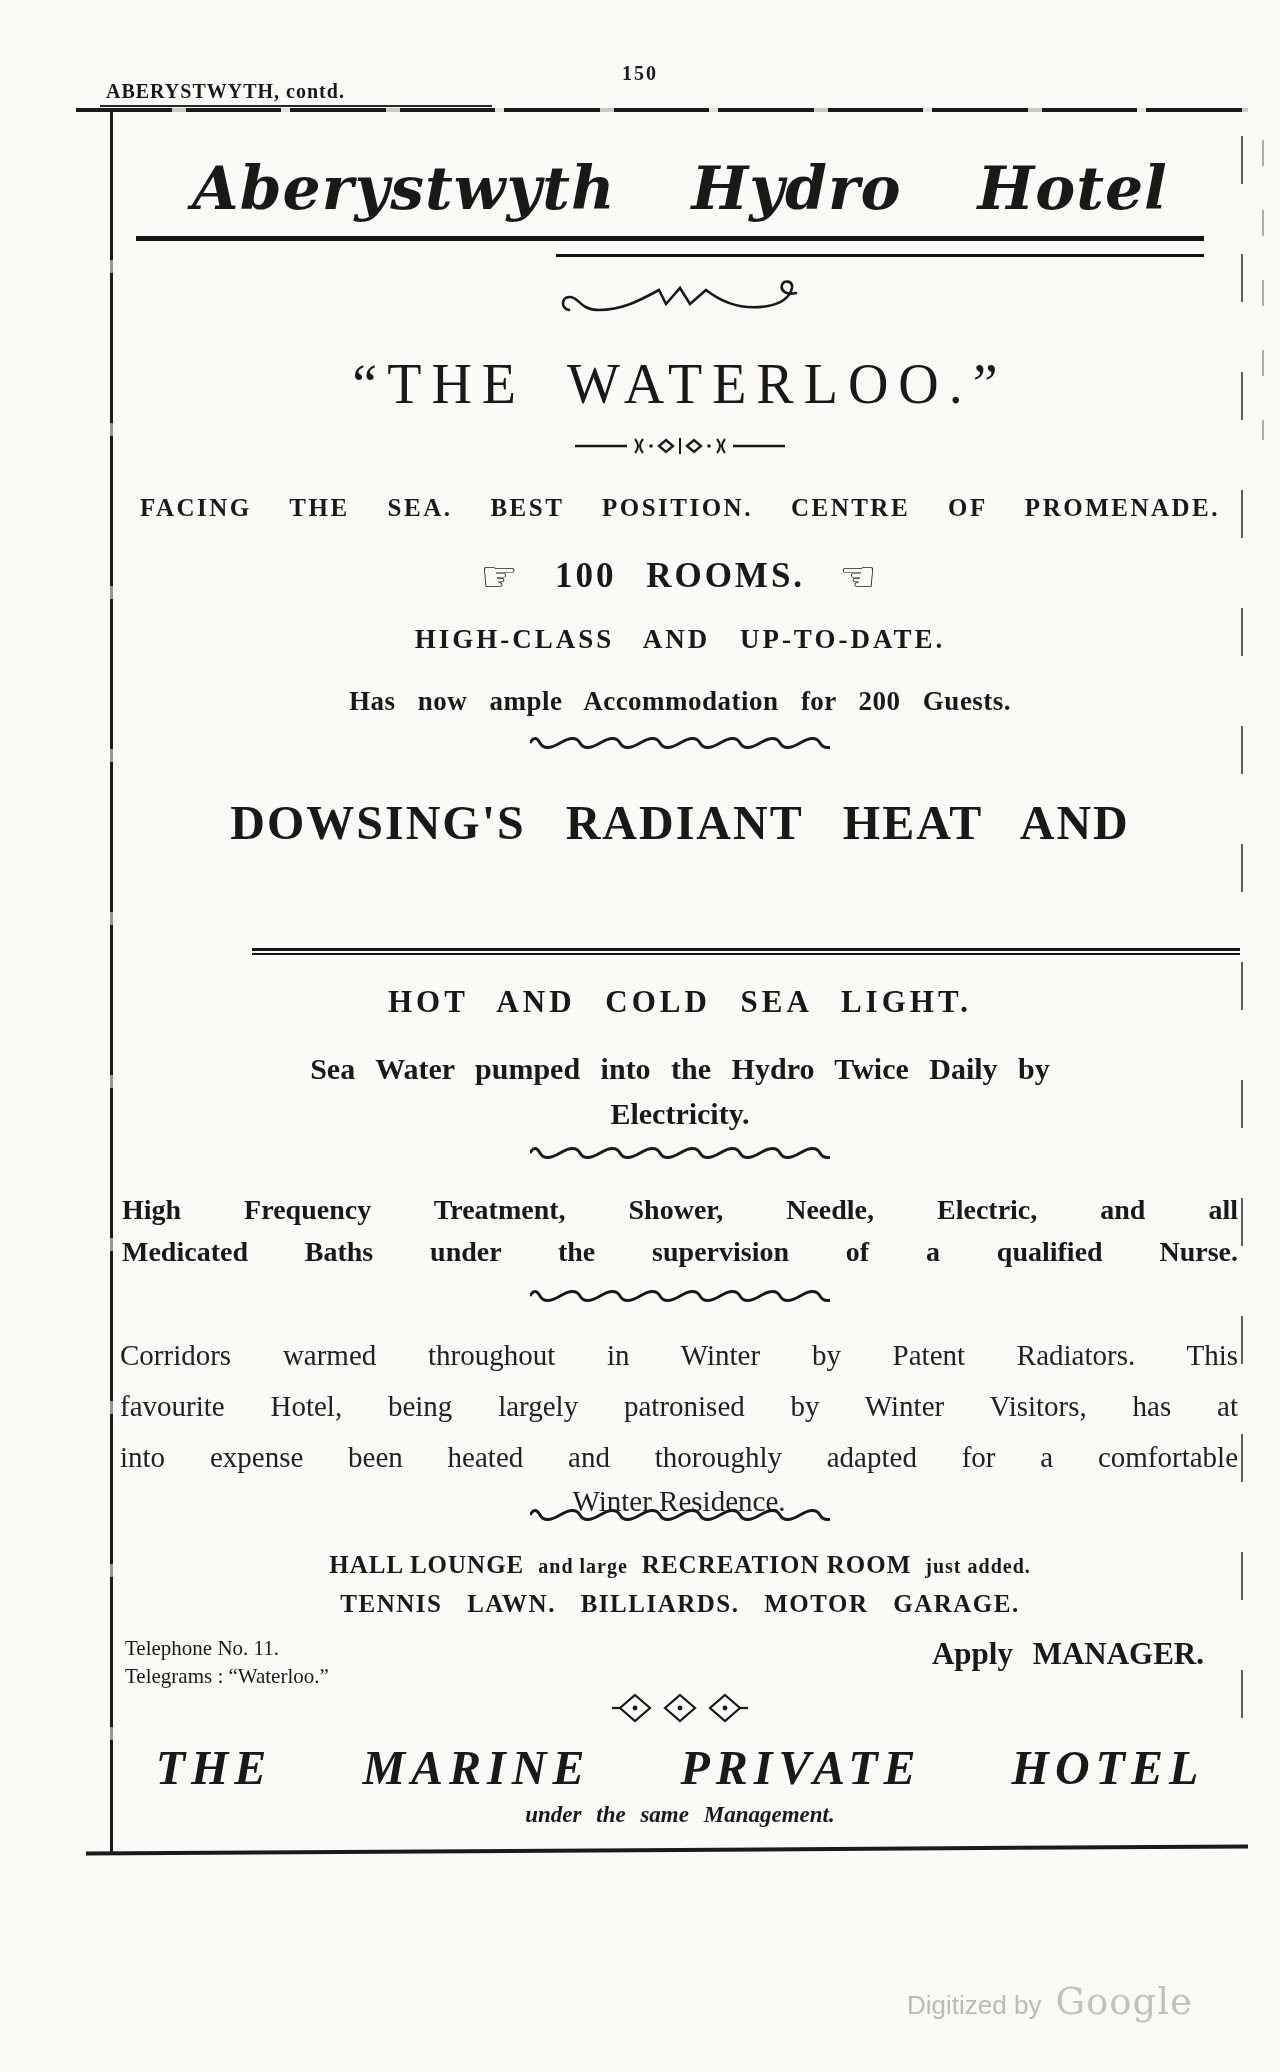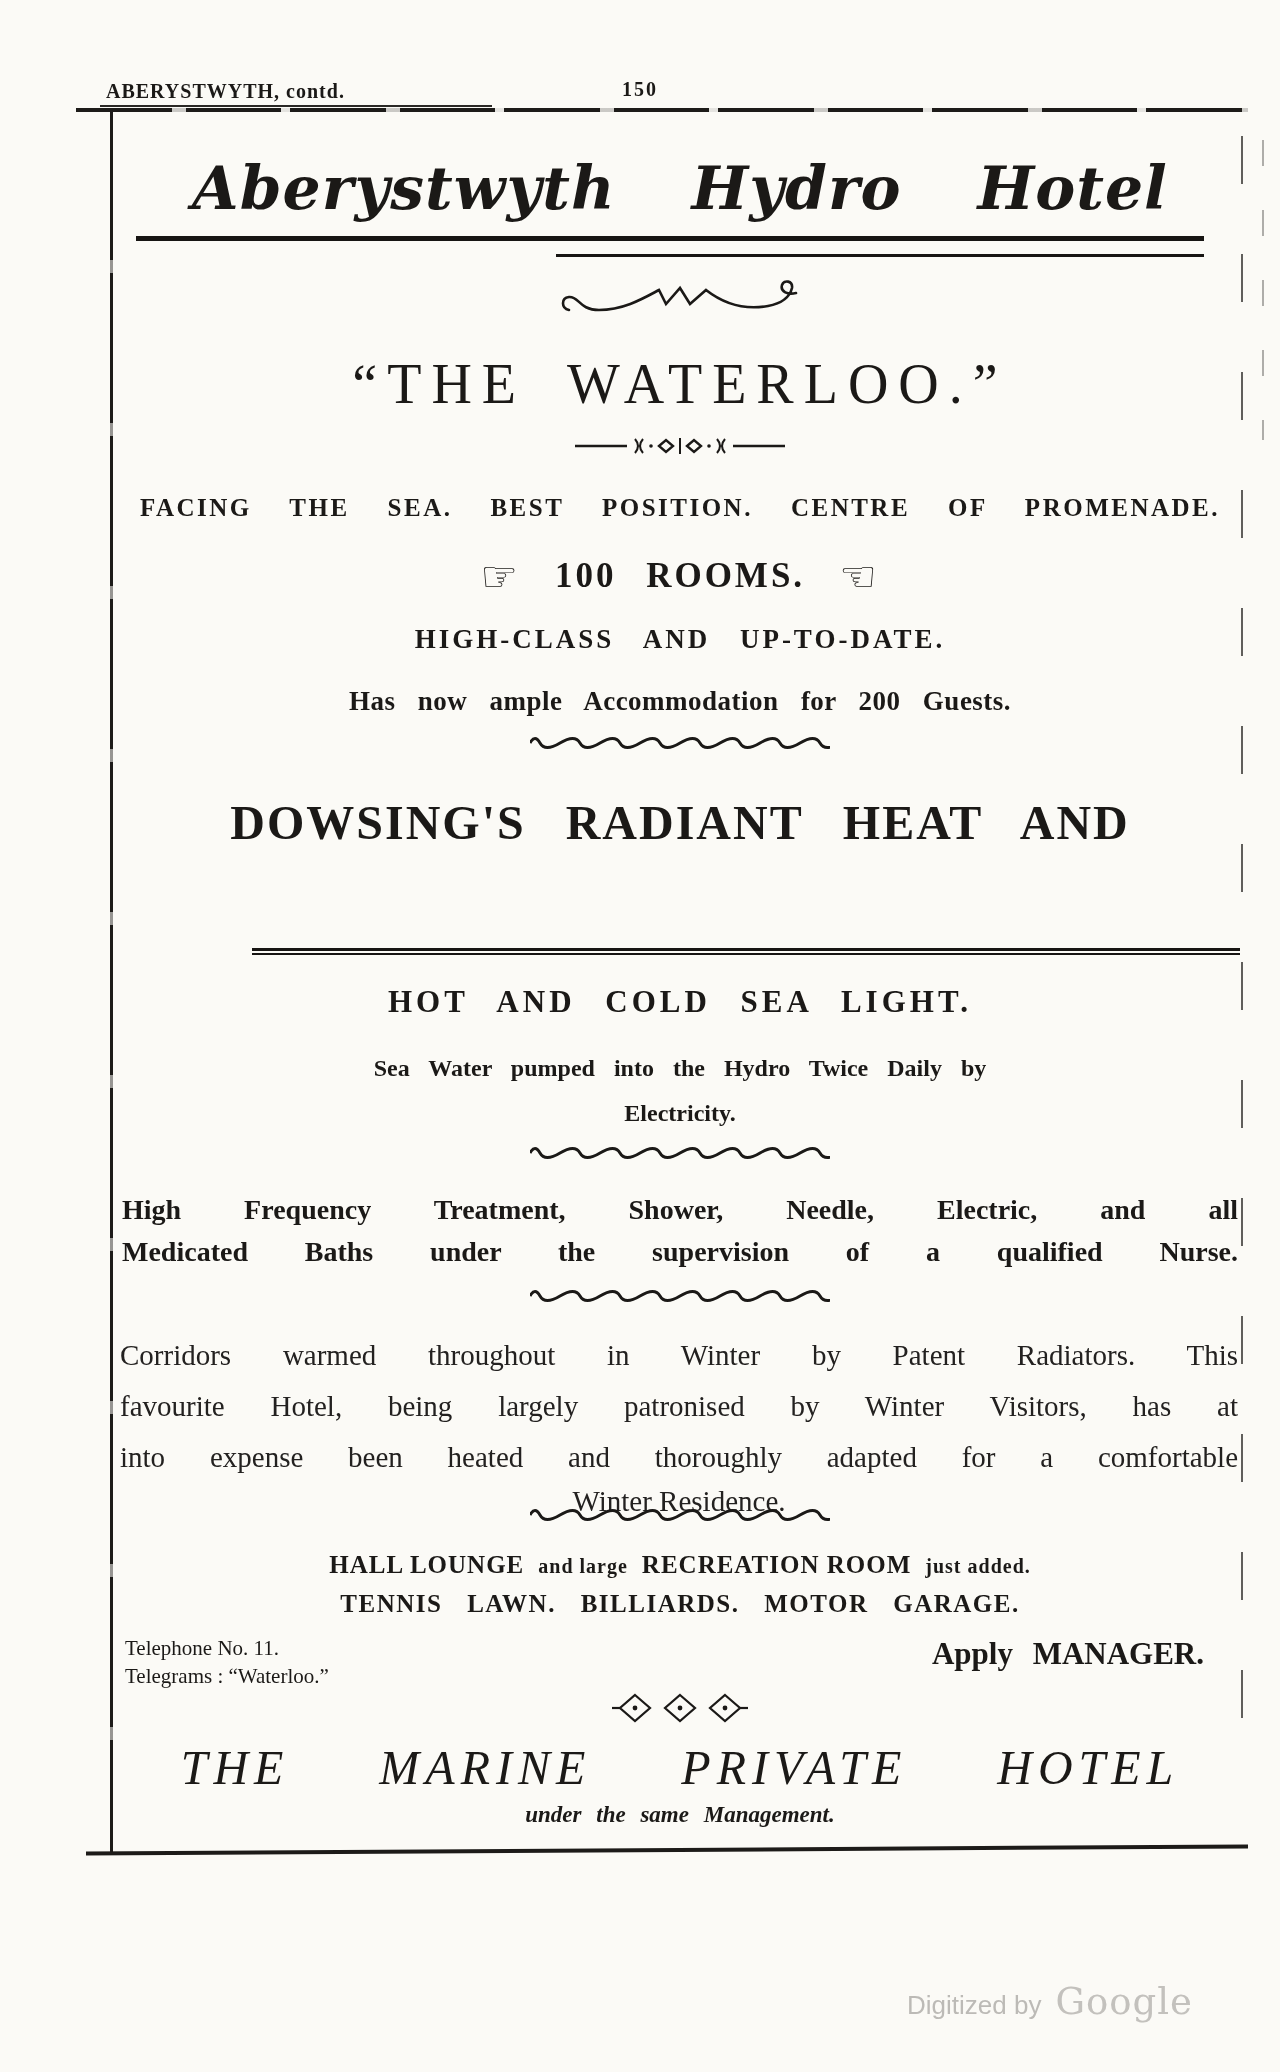--- a/index.html
+++ b/index.html
@@ -8,21 +8,21 @@
     background:#fbfaf6;color:#181614;
     font-family:"Liberation Serif", serif;
     overflow:hidden;
   }
   .abs{position:absolute;}
   .center{left:112px;width:1136px;text-align:center;}
   .ink{color:#1b1917;}
 
   
   .hdr-left{left:106px;top:80px;font-size:20px;font-weight:bold;letter-spacing:1px;}
-  .pagenum{left:560px;top:62px;width:160px;text-align:center;font-size:20px;font-weight:bold;letter-spacing:2px;margin-top:16px;}
+  .pagenum{left:560px;top:62px;width:160px;text-align:center;font-size:20px;font-weight:bold;letter-spacing:2px;}
 
   
   .border-top{
     left:76px;top:108px;width:1172px;height:4px;
     background:repeating-linear-gradient(90deg,#1d1b19 0 96px, rgba(29,27,25,.22) 96px 110px,#1d1b19 110px 205px, rgba(29,27,25,.1) 205px 214px);
   }
   .hdr-underline{left:100px;top:105px;width:392px;height:2px;background:#2a2825;}
   .border-left{
     left:110px;top:110px;width:3px;height:1742px;
     background:repeating-linear-gradient(180deg,#1d1b19 0 150px, rgba(29,27,25,.45) 150px 163px);
@@ -70,40 +70,40 @@
   .wavy1{top:733px;}
   .wavy2{top:1143px;}
   .wavy3{top:1286px;}
   .wavy4{top:1505px;}
 
   .dowsing{top:786px;font-size:48px;font-weight:bold;letter-spacing:2px;word-spacing:26px;line-height:73px;}
 
   .double-rule{left:252px;top:948px;width:988px;height:7px;border-top:3px solid #171513;border-bottom:2px solid #171513;box-sizing:border-box;}
 
   .baths{top:984px;font-size:31px;font-weight:600;letter-spacing:4px;word-spacing:18px;}
-  .seawater{top:1046px;font-size:24px;font-weight:bold;word-spacing:13px;line-height:45px;}
+  .seawater{top:1046px;font-size:30px;font-weight:bold;word-spacing:13px;line-height:45px;}
 
   .treatment{left:122px;top:1194px;width:1116px;font-size:28px;font-weight:bold;}
   .treatment .jline{text-align:justify;text-align-last:justify;height:42px;}
 
   .winterpara{left:120px;top:1332px;width:1118px;font-size:29px;font-weight:normal;color:#232120;}
   .winterpara .jline{text-align:justify;text-align-last:justify;height:44px;margin-top:7px;}
   .winterpara .lastline{text-align:center;height:44px;}
 
   .amen1{top:1551px;font-size:25px;font-weight:bold;letter-spacing:1px;}
   .amen1 .small{font-size:20px;}
   .amen1 span{margin:0 7px;}
   .amen2{top:1590px;font-size:25px;font-weight:bold;letter-spacing:1.5px;word-spacing:17px;}
 
   .contact{left:125px;top:1634px;font-size:21px;line-height:28px;font-weight:500;}
   .apply{left:112px;top:1636px;width:1092px;text-align:right;font-size:31px;font-weight:bold;word-spacing:12px;}
 
   .diamonds{top:1690px;}
 
-  .marine{top:1740px;font-family:"Liberation Serif", serif;font-style:italic;font-weight:normal;
+  .marine{top:1740px;font-family:"Liberation Serif", serif;font-style:italic;font-weight:bold;
     font-size:48px;letter-spacing:6px;word-spacing:72px;}
   .marine-sub{top:1802px;font-size:23px;font-style:italic;font-weight:bold;word-spacing:9px;}
 
   .google{left:860px;top:1980px;width:380px;text-align:center;white-space:nowrap;color:#bcbab6;}
   .google .pre{font-family:"Liberation Sans", sans-serif;font-size:26px;}
   .google .brand{font-size:37px;color:#c3c1bd;letter-spacing:1px;font-family:"DejaVu Serif", serif;margin-left:10px;}
 
   svg{display:block;margin:0 auto;}
 </style>
 </head>

